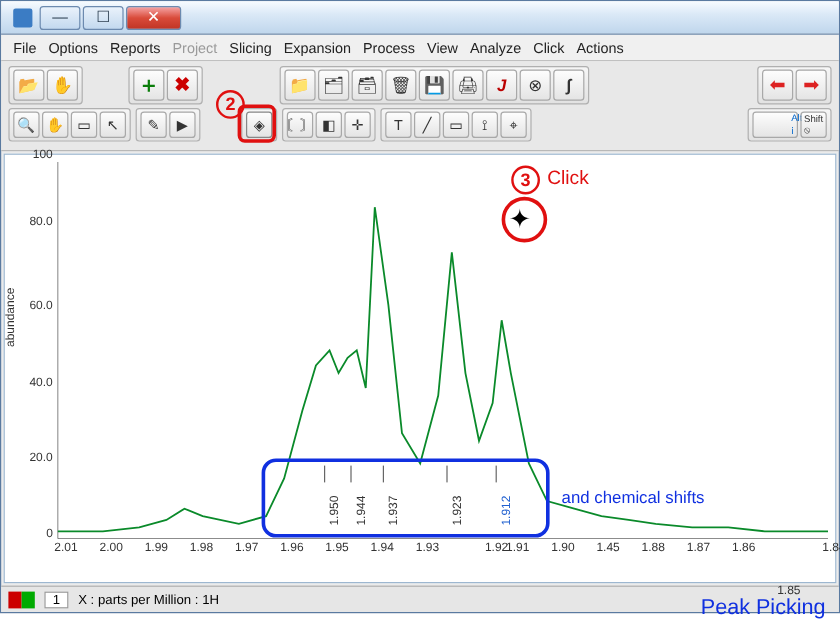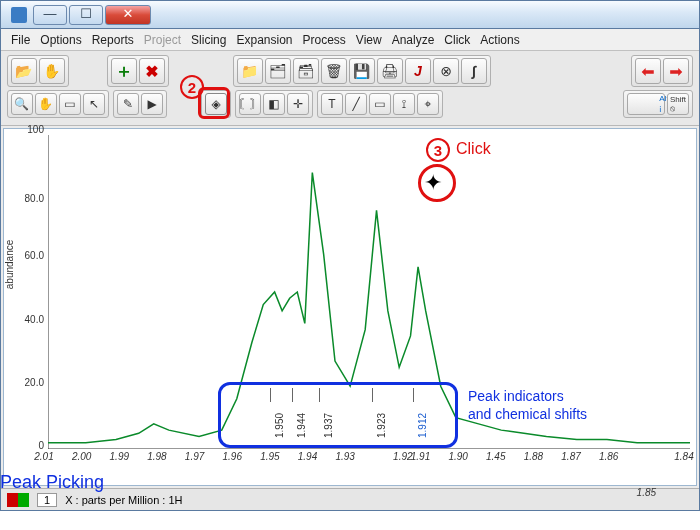--- a/index.html
+++ b/index.html
@@ -21,27 +21,27 @@
   .tbtn.green { color:#0a7d0a; font-weight:bold; font-size:18px;}
   .tbtn.red { color:#c00; font-weight:bold; font-size:16px;}
   .tbtn.arrow-red { color:#d22; font-size:16px;}
   .spacer { flex:1;}
   .highlight-red { position:absolute; border:3px solid #e01010; border-radius:6px; pointer-events:none;}
   .plot-area { background:#fff; margin:2px; border:1px solid #9db7d0; height:358px; position:relative;}
   .yaxis { position:absolute; left:4px; top:6px; bottom:40px; width:40px;}
   .ytick { position:absolute; right:4px; font-size:10px; color:#333; transform:translateY(50%);}
   .ylabel { position:absolute; left:-4px; top:56%; transform:rotate(-90deg) translateX(40%); transform-origin:left top; font-size:10px; color:#333;}
   .chart { position:absolute; left:44px; right:6px; top:6px; bottom:36px;}
-  .xaxis { position:absolute; left:40px; right:6px; bottom:10px; height:26px;font-style:italic;}
+  .xaxis { position:absolute; left:51px; right:6px; bottom:10px; height:26px;}
   .xtick { position:absolute; font-size:10px; color:#333; transform:translateX(-50%); top:2px;}
   .peak-box { position:absolute; border:3px solid #1030e0; border-radius:12px; left:218px; top:382px; width:240px; height:66px; pointer-events:none;}
   .plabel { font-size:10px; color:#333; transform:rotate(-90deg); transform-origin:left top; position:absolute; top:50px;}
   .plabel.sel { color:#2060d0;}
   .anno-indic { position:absolute; left:468px; top:388px; color:#1030e0; font-size:14px; line-height:1.25;}
-  .anno-pick { position:absolute; width:688px; top:472px; text-align:left; color:#1030e0; font-size:18px;}
+  .anno-pick { position:absolute; width:688px; top:496px; text-align:right; color:#1030e0; font-size:18px;}
   .circ2 { position:absolute; left:180px; top:75px; width:24px; height:24px; border:2.5px solid #e01010; border-radius:50%; color:#e01010; text-align:center; line-height:22px; font-size:15px; font-weight:bold;}
   .circ3 { position:absolute; left:426px; top:138px; width:24px; height:24px; border:2.5px solid #e01010; border-radius:50%; color:#e01010; text-align:center; line-height:22px; font-size:15px; font-weight:bold;}
   .click-text { position:absolute; left:456px; top:140px; color:#e01010; font-size:16px;}
   .cursor-circle { position:absolute; left:418px; top:164px; width:38px; height:38px; border:3px solid #e01010; border-radius:50%; background:rgba(255,255,255,0);}
   .cursor-icon { position:absolute; left:424px; top:170px; font-size:22px; color:#000;}
   .statusbar { height:22px; background:#e6e6e6; border-top:1px solid #b0b0b0; display:flex; align-items:center; padding:0 6px; gap:8px; font-size:11px;}
   .status-led { width:22px; height:14px; display:flex;}
   .led-r{width:11px;background:#c00;} .led-g{width:11px;background:#0a0;}
   .status-num { background:#fff; border:1px solid #999; padding:0 6px;}
   .ptick-line { position:absolute; width:1px; background:#666;}
@@ -138,21 +138,21 @@
     </div>
   </div>
 
   <div class="plot-area">
     <div class="yaxis">
       <span class="ylabel">abundance</span>
     <span class="ytick" style="bottom: 0px;">0</span>
         <span class="ytick" style="bottom: 63.2px;">20.0</span>
         <span class="ytick" style="bottom: 126.4px;">40.0</span>
         <span class="ytick" style="bottom: 189.6px;">60.0</span>
-        <span class="ytick" style="bottom: 247px;">80.0</span>
+        <span class="ytick" style="bottom: 260px;">80.0</span>
         <span class="ytick" style="bottom: 316px;">100</span>
       </div>
     <div class="chart">
       <svg id="chartsvg" width="100%" height="100%" preserveAspectRatio="none" viewBox="0 0 640 316">
           <line x1="0" y1="316" x2="640" y2="316" stroke="#333"></line>
           <line x1="0" y1="0" x2="0" y2="316" stroke="#333"></line>
           <path d="M0.0 309.7 L37.6 309.7 L67.8 306.5 L90.4 300.2 L105.4 290.7 L120.5 297.0 L150.6 303.4 L173.2 297.0 L188.2 265.4 L203.3 208.6 L214.6 170.6 L225.9 158.0 L233.4 177.0 L240.9 164.3 L248.5 158.0 L256.0 189.6 L263.5 37.9 L274.8 120.1 L286.1 227.5 L301.2 252.8 L316.2 195.9 L327.5 75.8 L338.8 177.0 L350.1 233.8 L361.4 202.2 L368.9 132.7 L376.5 177.0 L391.5 252.8 L406.6 284.4 L429.2 290.7 L451.8 297.0 L474.4 300.2 L496.9 303.4 L527.1 306.5 L557.2 306.5 L587.3 309.7 L617.4 309.7 L640.0 309.7" fill="none" stroke="#0a8a2a" stroke-width="1.5"></path>
         </svg>
     </div>
     <div class="xaxis" id="xaxis">
@@ -188,21 +188,21 @@
 </div>
 
 <div class="circ2">2</div>
 <div class="circ3">3</div>
 <div class="click-text">Click</div>
 <div class="cursor-circle"></div>
 <div class="cursor-icon">✦</div>
 
 <div class="peak-box"></div>
 <div class="anno-indic">
-  <span>Peak indicators</span><br><span>and chemical shifts</span>
+  <br><span>and chemical shifts</span>
 </div>
 <div id="peaklabels" style="position: absolute; left: 44px; top: 388px; width: 640px; height: 60px;">
     <div class="ptick-line" style="left: 225.882px; top: 0px; height: 14px;"></div>
     <div class="plabel" style="left: 229.882px;">1.950</div>
     <div class="ptick-line" style="left: 248.471px; top: 0px; height: 14px;"></div>
     <div class="plabel" style="left: 252.471px;">1.944</div>
     <div class="ptick-line" style="left: 274.824px; top: 0px; height: 14px;"></div>
     <div class="plabel" style="left: 278.824px;">1.937</div>
     <div class="ptick-line" style="left: 327.529px; top: 0px; height: 14px;"></div>
     <div class="plabel" style="left: 331.529px;">1.923</div>

